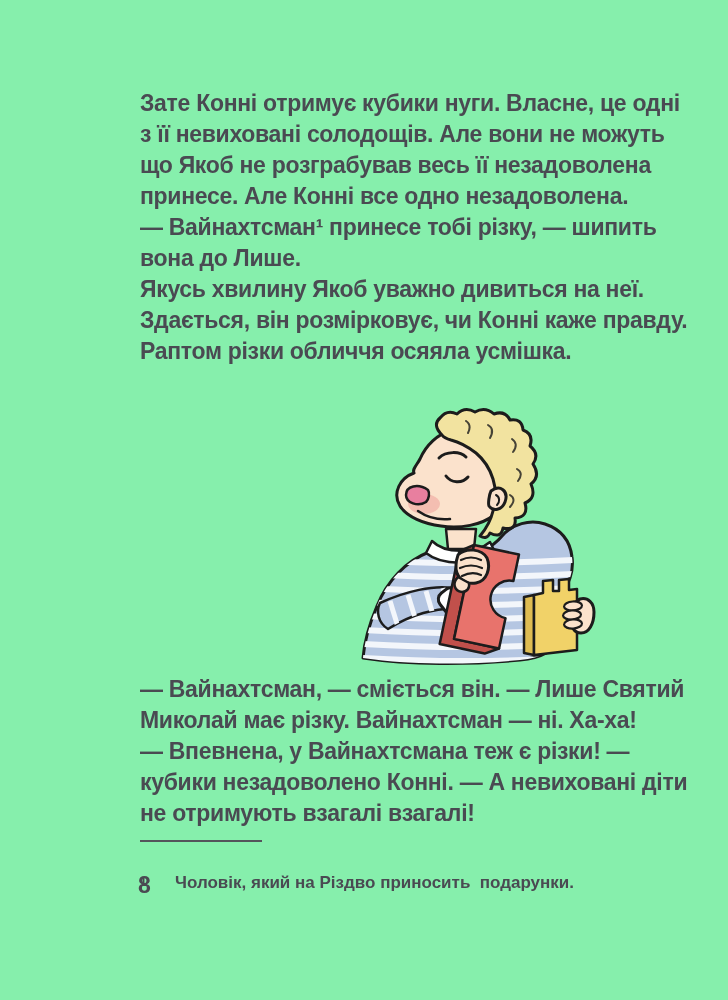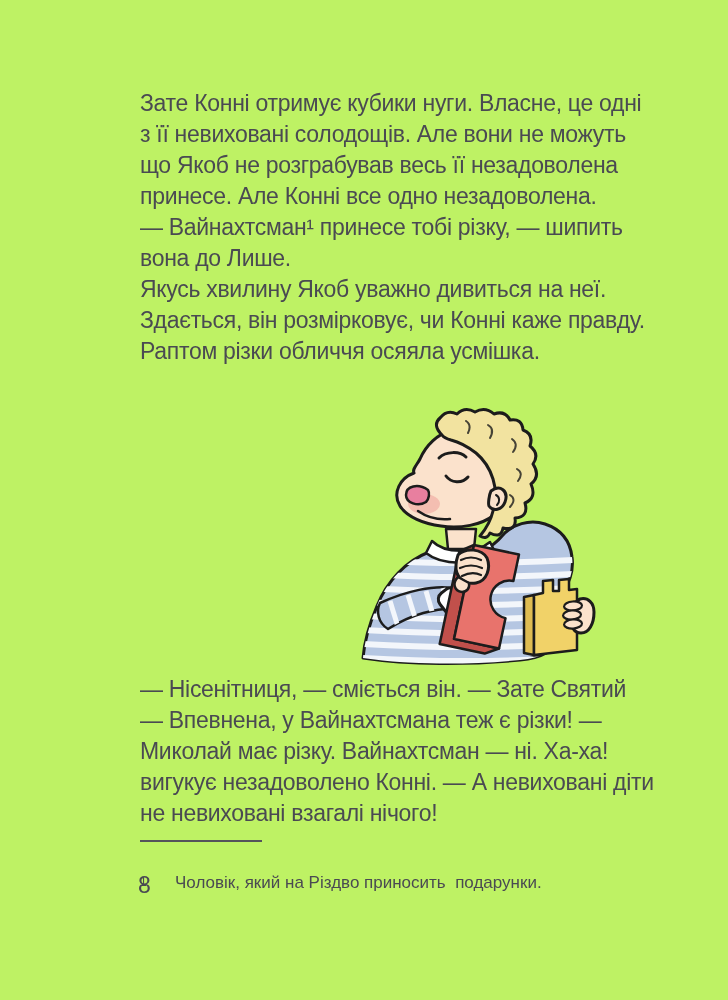--- a/index.html
+++ b/index.html
@@ -1,21 +1,21 @@
 <!DOCTYPE html>
 <html><head>
 <meta charset="utf-8">
 <style>
   html,body{margin:0;padding:0;}
   body{
     width:728px;height:1000px;background:#ffffff;
     font-family:"Liberation Sans","DejaVu Sans",sans-serif;
     position:relative;overflow:hidden;
   }
-  .page{position:absolute;inset:0;background:#bef264;}
+  .page{position:absolute;inset:0;background:#86efac;font-weight:bold;}
   .text-block{position:absolute;left:140px;width:500px;color:#4a4a52;}
   #p1{top:88px;}
   #p2{top:674px;}
   .line{
     height:31px;line-height:31px;font-size:23px;
     white-space:pre;letter-spacing:-0.3px;
   }
   .illustration{
     position:absolute;left:353px;top:407px;width:272px;height:263px;
   }
@@ -147,25 +147,25 @@
     <g>
       <path class="sh" stroke-width="3" d="M 226,192 C 234,190 240,196 240,205 C 240,217 235,226 227,226
            C 220,226 216,219 217,210 C 218,202 221,194 226,192 Z" fill="#fbe2cc"></path>
       <ellipse class="sh" stroke-width="2.2" cx="219" cy="199" rx="9" ry="4.5" transform="rotate(-4 219 199)" fill="#fbe2cc"></ellipse>
       <ellipse class="sh" stroke-width="2.2" cx="218" cy="208" rx="9" ry="4.5" transform="rotate(-4 218 208)" fill="#fbe2cc"></ellipse>
       <ellipse class="sh" stroke-width="2.2" cx="219" cy="217" rx="9" ry="4.5" transform="rotate(-4 219 217)" fill="#fbe2cc"></ellipse>
     </g>
   </svg>
 
   <div class="text-block" id="p2">
-    <div class="line">— Нісенітниця, — сміється він. — Зате Святий</div>
+    <div class="line">— Вайнахтсман, — сміється він. — Лише Святий</div>
+    <div class="line">Миколай має різку. Вайнахтсман — ні. Ха-ха!</div>
     <div class="line">— Впевнена, у Вайнахтсмана теж є різки! —</div>
-    <div class="line">Миколай має різку. Вайнахтсман — ні. Ха-ха!</div>
-    <div class="line">вигукує незадоволено Конні. — А невиховані діти</div>
-    <div class="line">не невиховані взагалі нічого!</div>
+    <div class="line">кубики незадоволено Конні. — А невиховані діти</div>
+    <div class="line">не отримують взагалі взагалі!</div>
   </div>
 
   <div class="footnote-rule"></div>
 
   <div class="footnote">
     <span class="fn-marker">1</span><span class="fn-text">Чоловік, який на Різдво приносить  подарунки.</span>
   </div>
 
   <div class="page-number">8</div>
 

